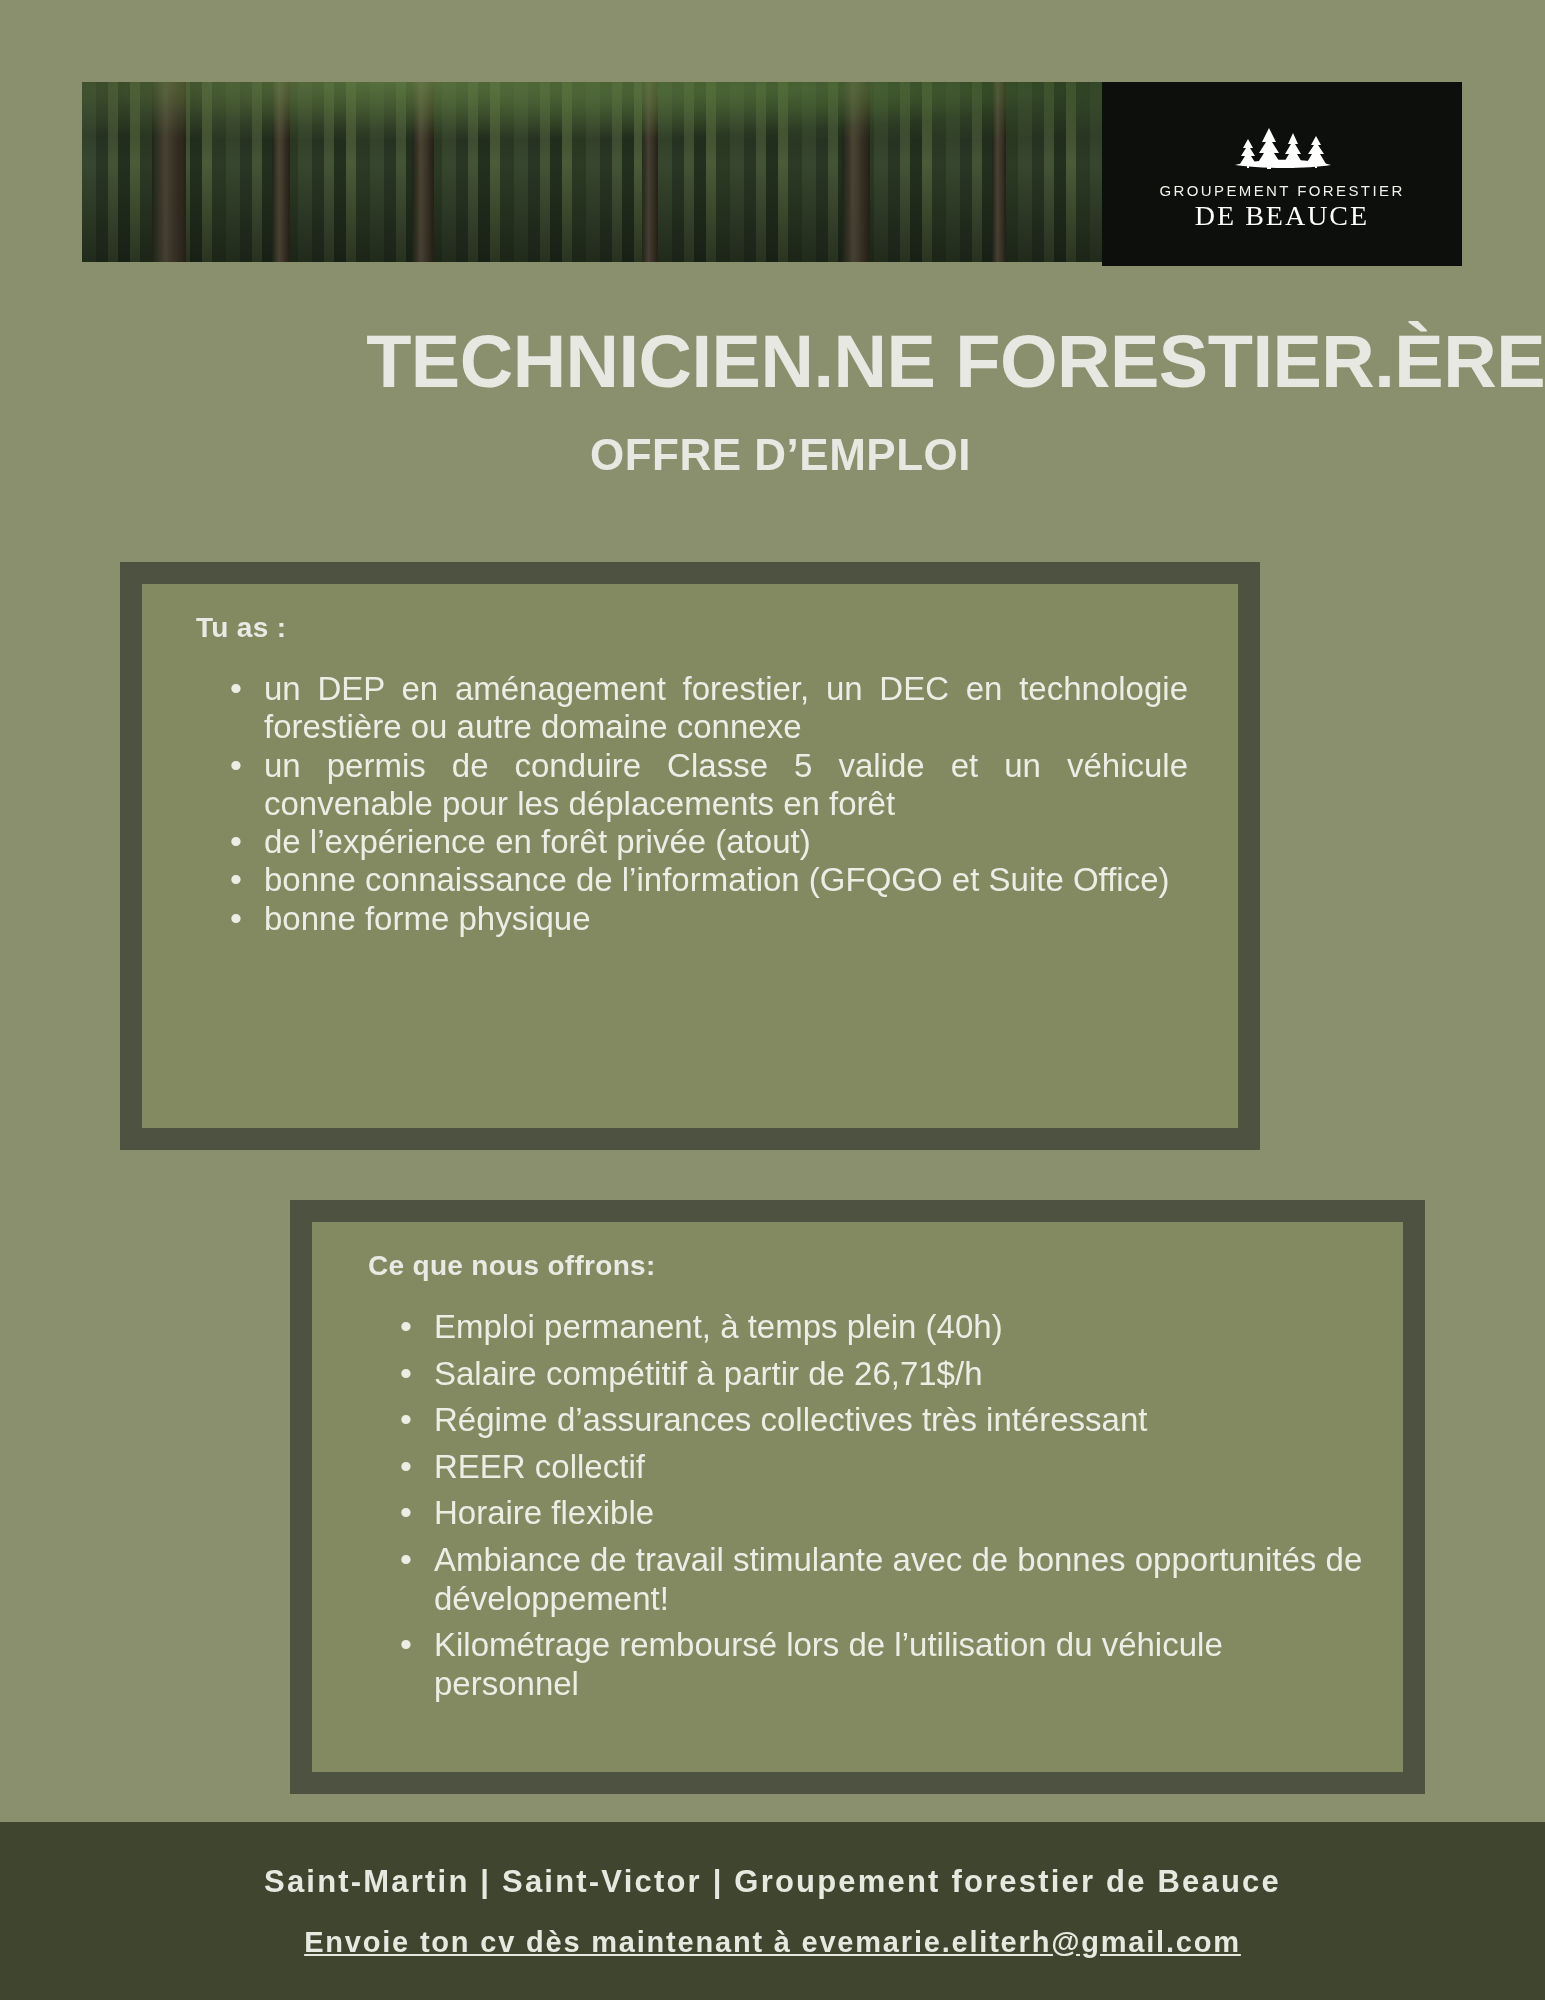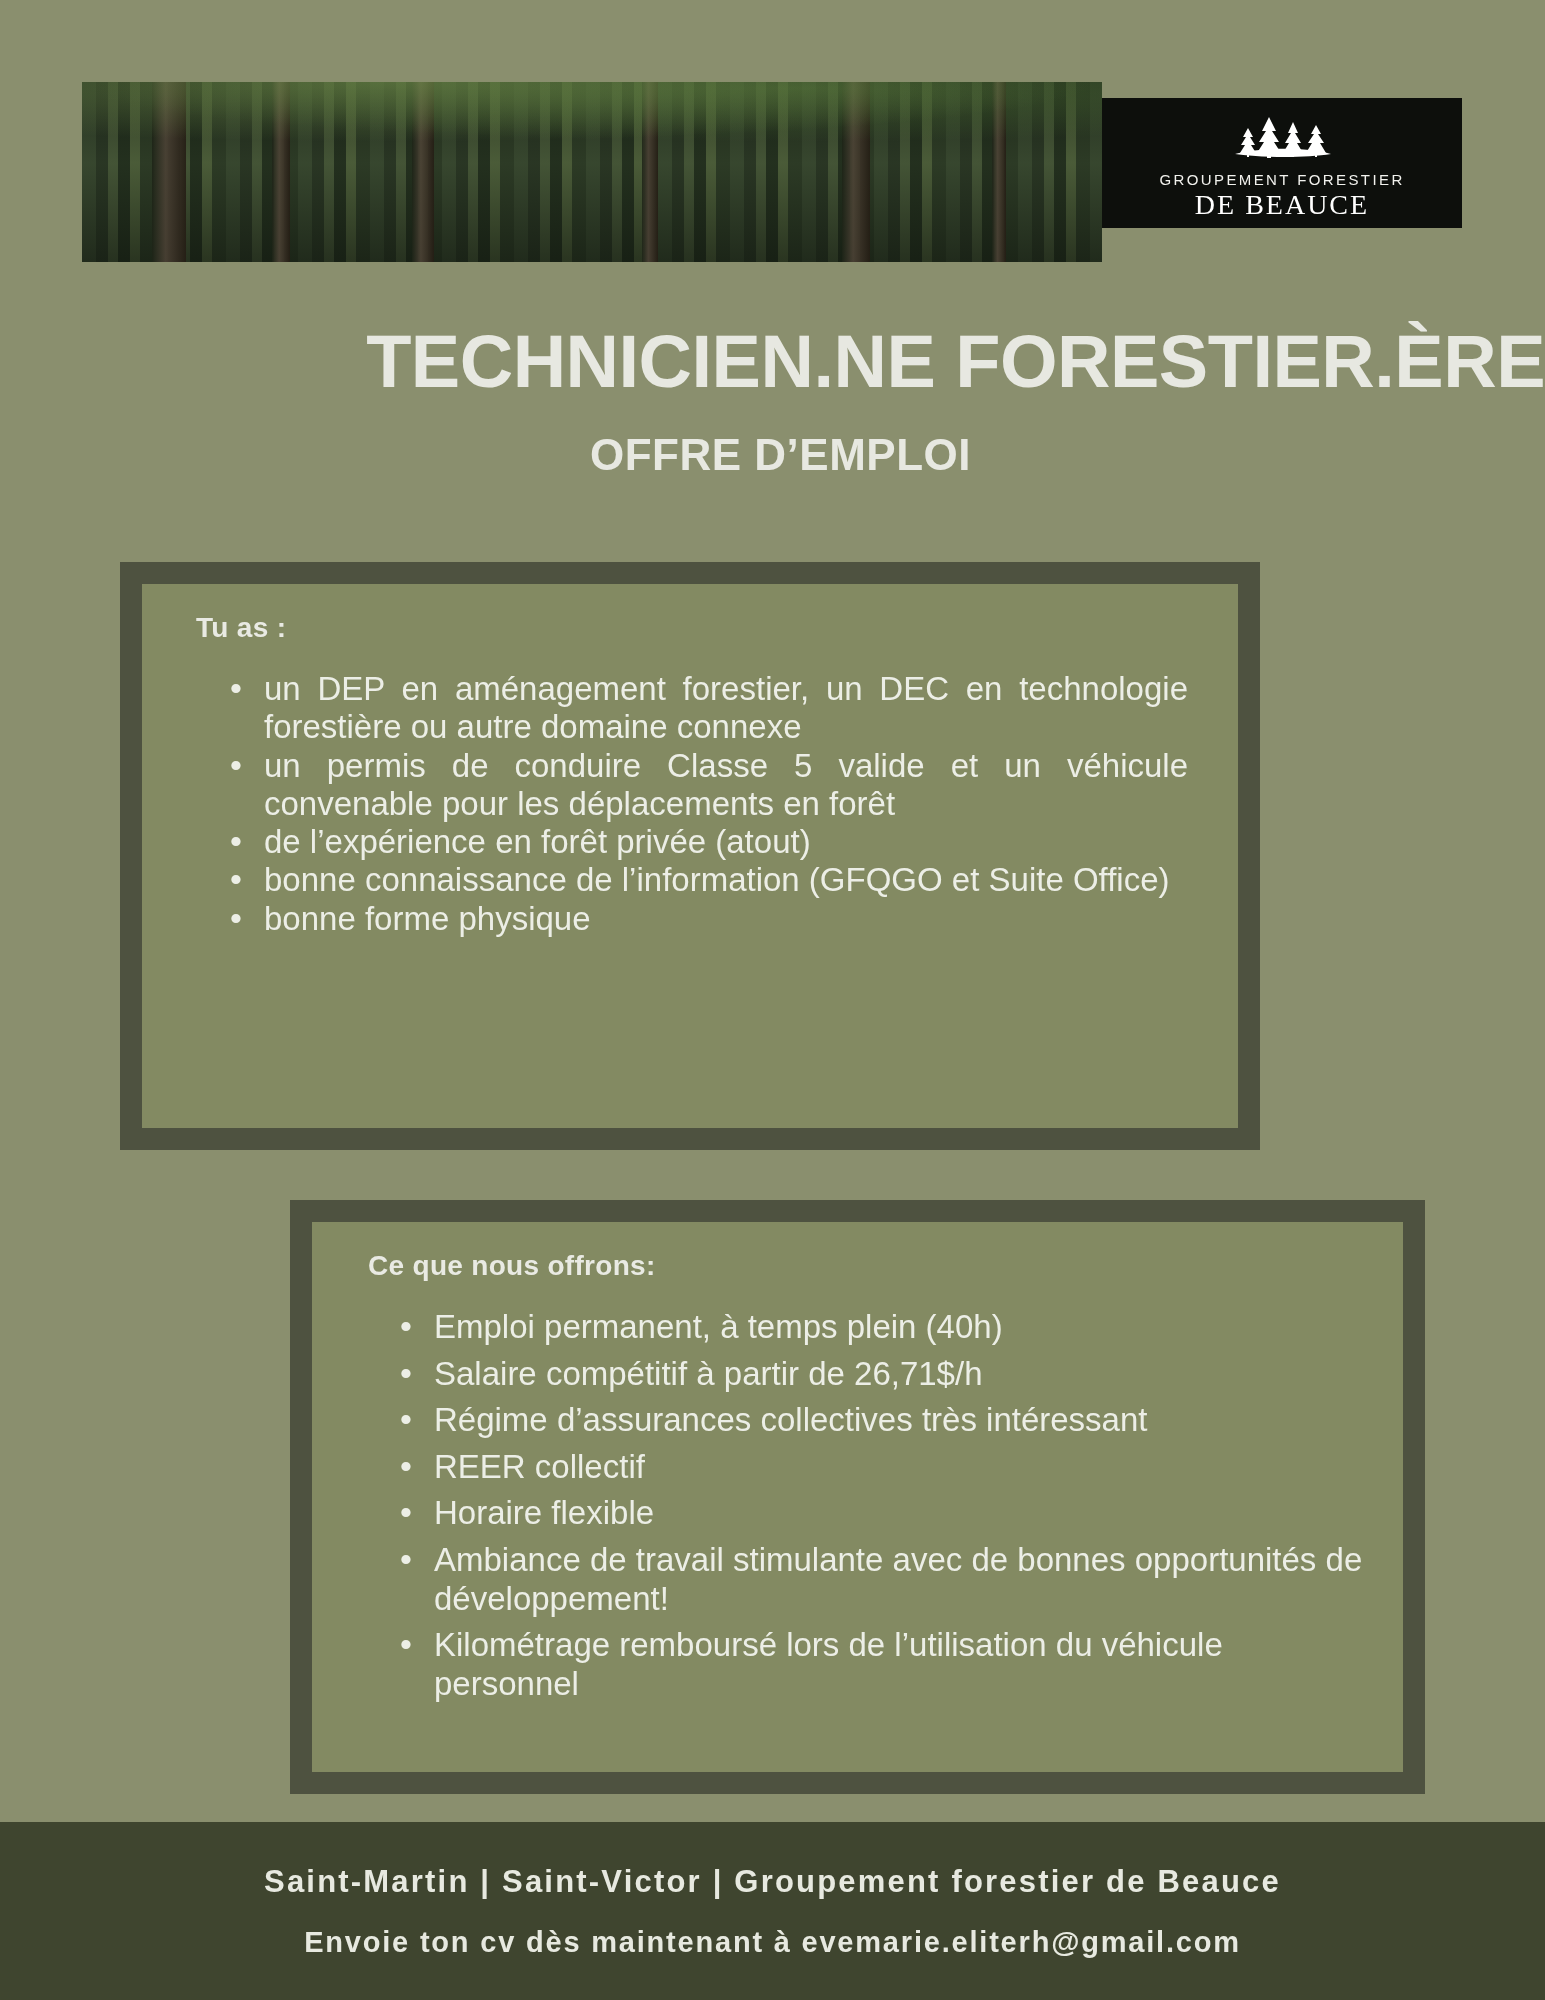--- a/index.html
+++ b/index.html
@@ -62,28 +62,27 @@
   .forest-photo .trunk.t6 { left: 910px; width: 14px; }
   .forest-photo .canopy {
     position: absolute;
     left: 0; right: 0; top: 0;
     height: 60px;
     background: radial-gradient(ellipse at 30% 0%, rgba(120,150,80,0.55), rgba(30,45,25,0) 70%),
                 radial-gradient(ellipse at 70% 10%, rgba(90,130,60,0.45), rgba(30,45,25,0) 70%);
   }
   .logo-box {
     width: 360px;
-    height: 130px;
+    height: 184px;
     background: #0d0f0c;
     display: flex;
     flex-direction: column;
     align-items: center;
     justify-content: center;
     color: #ffffff;
-    margin-top: 16px;
   }
   .logo-trees { margin-bottom: 4px; }
   .logo-top {
     font-size: 15px;
     letter-spacing: 2.4px;
     font-weight: 400;
     color: #f2f2ee;
     margin-top: 2px;
   }
   .logo-main {
@@ -200,20 +199,21 @@
     font-size: 31px;
     font-weight: bold;
     color: #e7e9e0;
     letter-spacing: 2.2px;
   }
   .footer-line2 {
     font-size: 29px;
     font-weight: bold;
     color: #e7e9e0;
     letter-spacing: 1.8px;
+    text-decoration: underline;
   }
 </style>
 </head>
 <body>
 
 <div class="poster">
 
   <div class="header-band">
     <div class="forest-photo">
       <div class="layer"></div>

